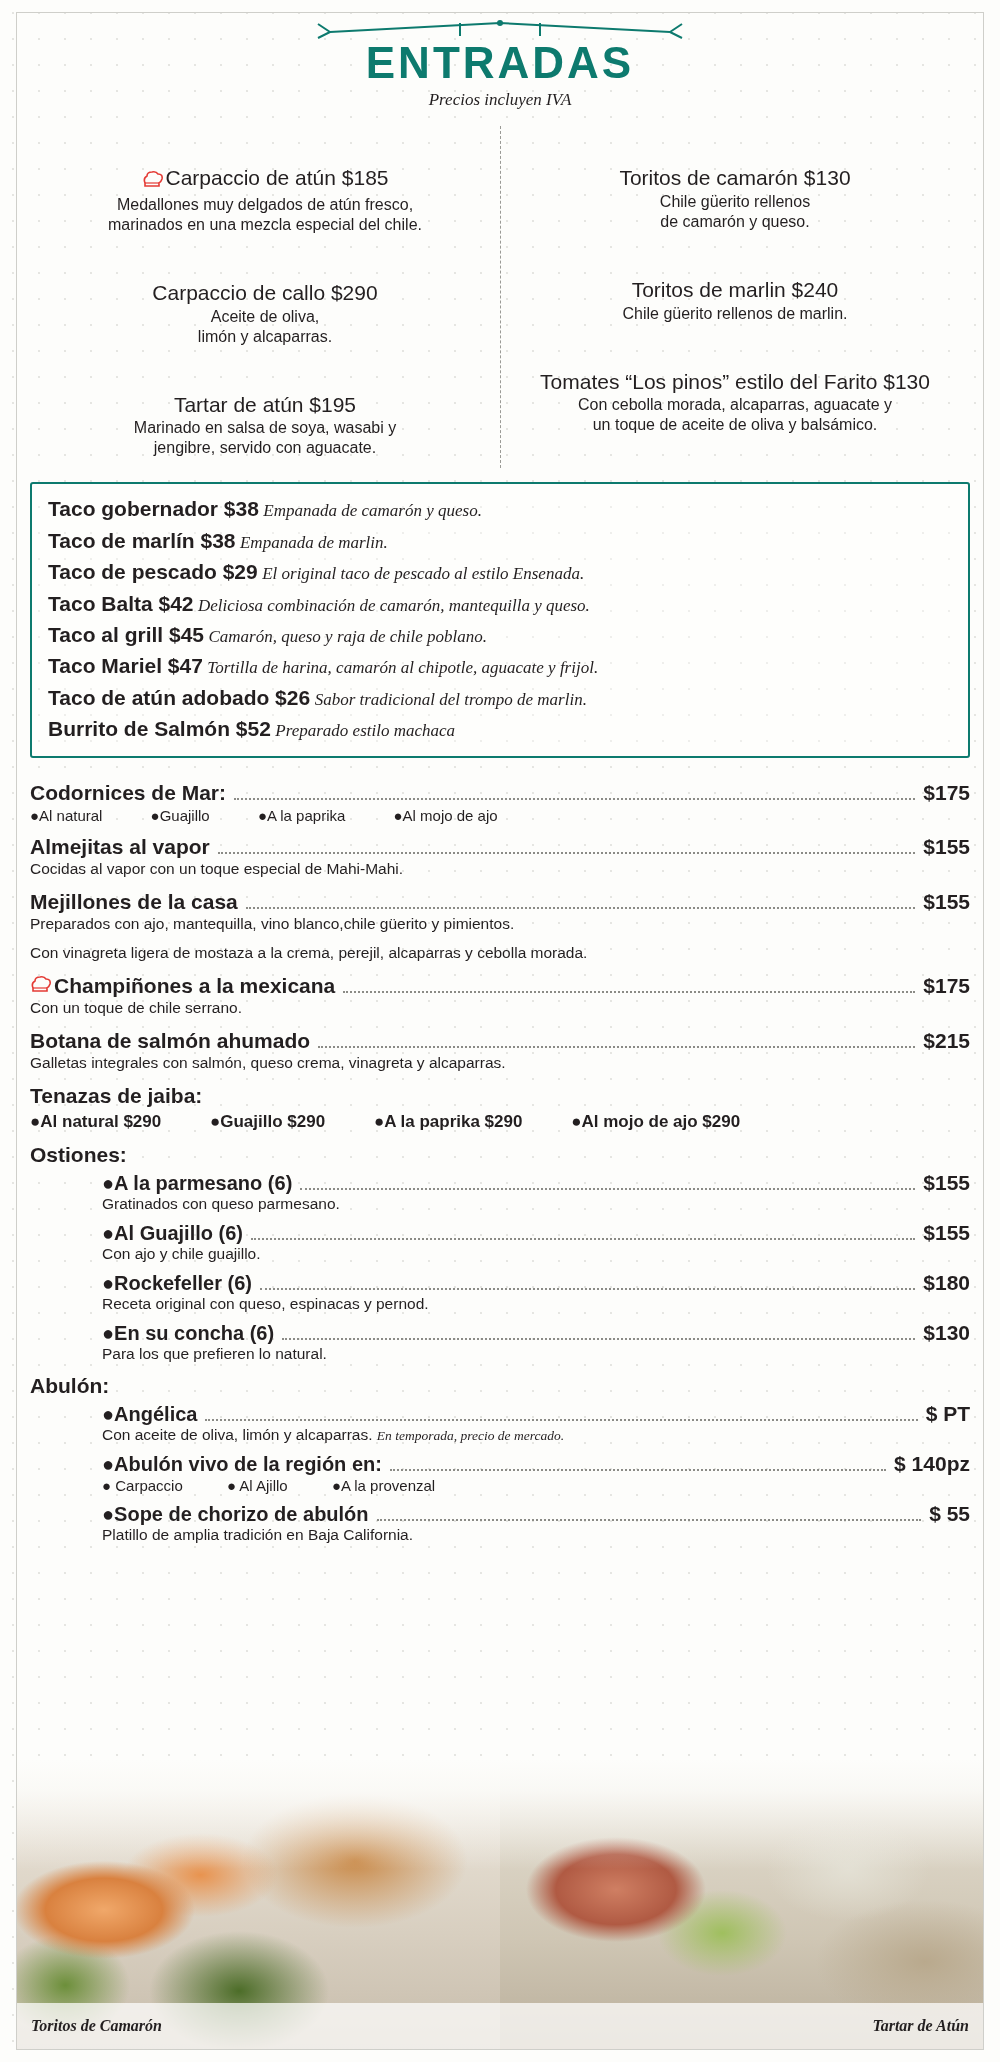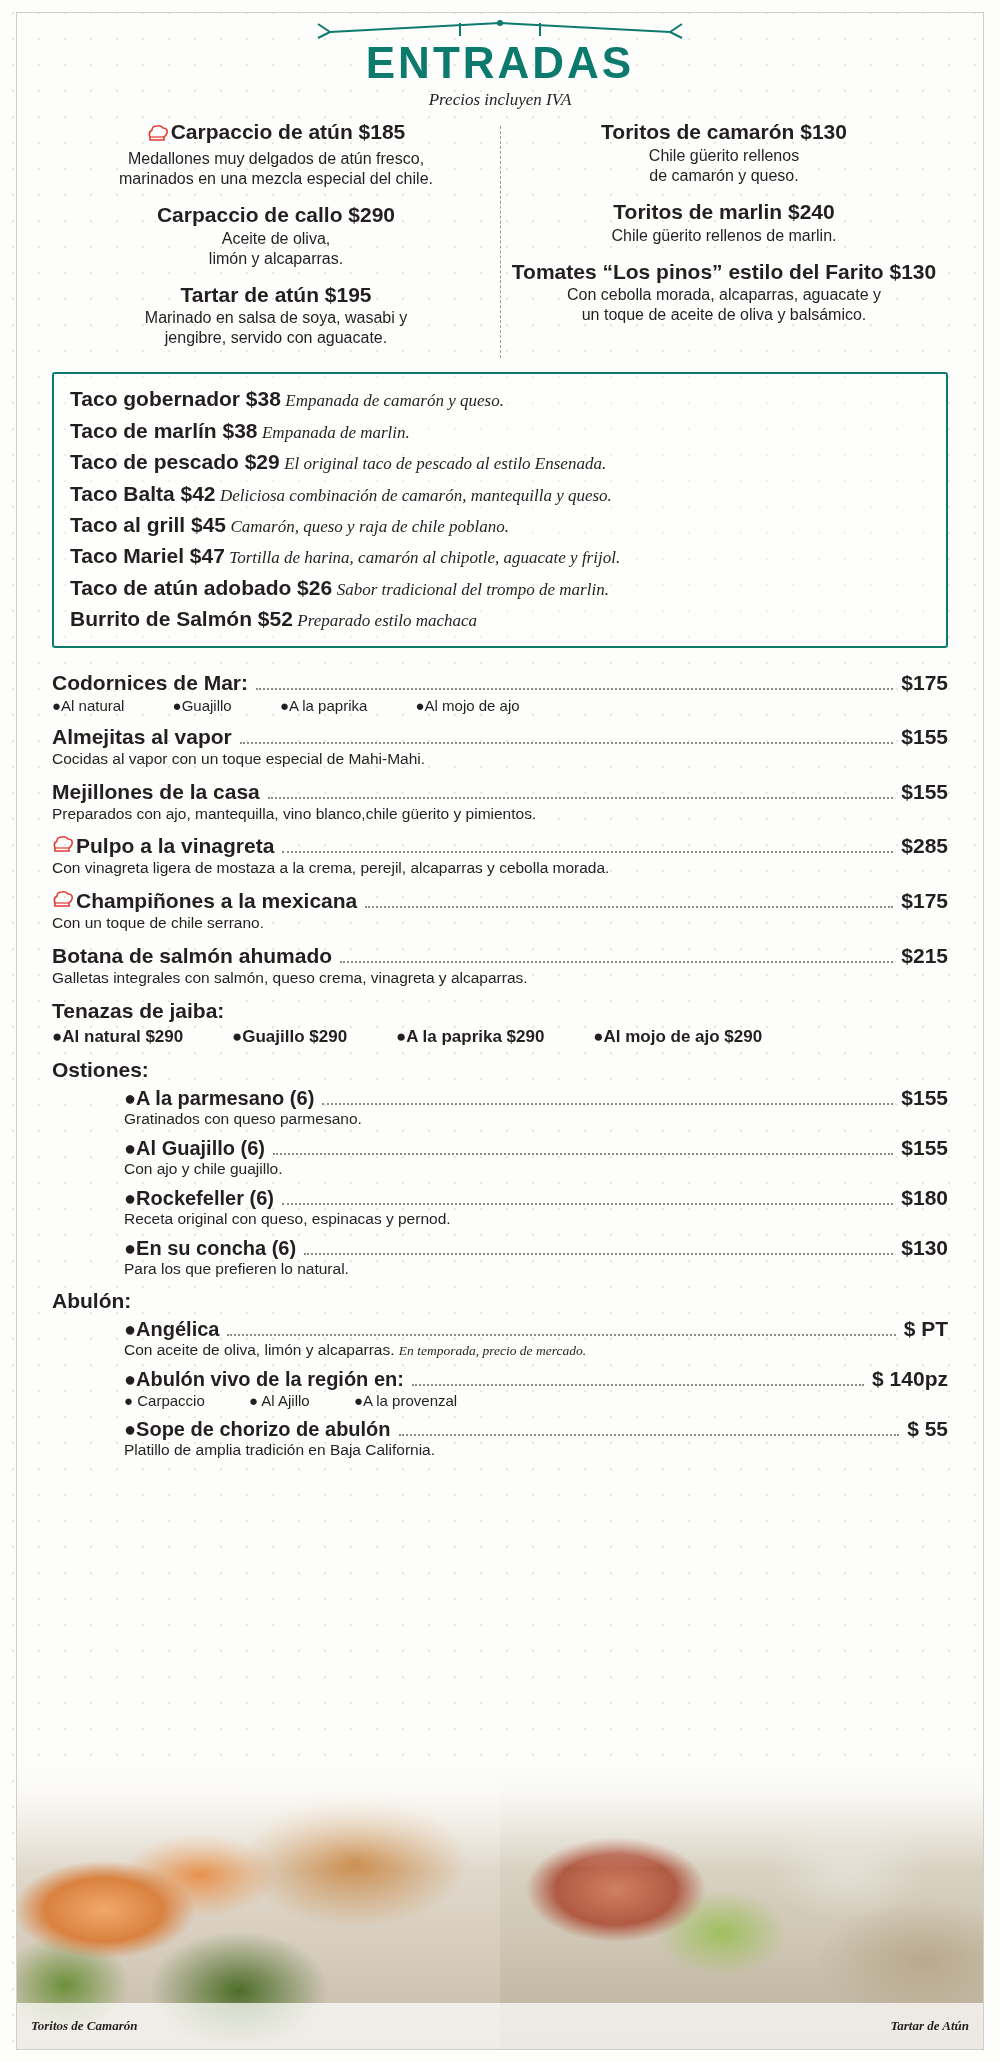--- a/index.html
+++ b/index.html
@@ -26,21 +26,21 @@
     overflow: hidden;
   }
   .page-border {
     position: absolute;
     left: 16px; top: 12px; right: 16px; bottom: 12px;
     border: 1px solid #cfcfca;
     pointer-events: none;
   }
   .content {
     position: relative;
-    padding: 0 52px;
+    padding: 0 30px;
     z-index: 3;
   }
 
   
   .header {
     text-align: center;
     padding-top: 18px;
   }
   .ornament {
     display: block;
@@ -83,22 +83,23 @@
     bottom: 4px;
     width: 0;
     border-left: 1px dashed #9a9a95;
   }
   .item-center {
     text-align: center;
     margin-bottom: 14px;
   }
   .item-name {
     font-size: 21px;
-    font-weight: bold;
+    font-weight: normal;
     line-height: 1.18;
+    margin-top: 46px;
   }
   .item-desc {
     font-size: 16px;
     line-height: 1.25;
     margin-top: 1px;
   }
   .chef-hat {
     display: inline-block;
     vertical-align: -3px;
     margin-right: 2px;
@@ -261,21 +262,21 @@
     display: flex;
     align-items: center;
     justify-content: space-between;
     padding: 0 14px;
     box-sizing: border-box;
   }
   .caption {
     font-family: "Liberation Serif", serif;
     font-style: italic;
     font-weight: bold;
-    font-size: 13px;
+    font-size: 16px;
     color: #231f20;
   }
 </style>
 </head>
 <body>
 
 <div class="page">
   <div class="page-border"></div>
 
   <div class="photo-strip">
@@ -407,29 +408,20 @@
       <div class="lrow">
         <div class="lhead">
           <span class="lname">Mejillones de la casa</span>
           <span class="ldots"></span>
           <span class="lprice">$155</span>
         </div>
         <div class="ldesc">Preparados con ajo, mantequilla, vino blanco,chile güerito y pimientos.</div>
       </div>
 
       <div class="lrow">
-        <div class="lhead">
-          <span class="chef-hat"><svg width="22" height="18" viewBox="0 0 22 18">
-                <path d="M3 13 Q1 8 5 6 Q5 2 10 2 Q14 1 16 4 Q21 4 20 9 Q19 12 17 13 L17 16 L3 16 Z" fill="none" stroke="#e43a34" stroke-width="1.6"></path>
-                <path d="M3 13 L17 13" stroke="#e43a34" stroke-width="1.2" fill="none"></path>
-              </svg></span>
-          <span class="lname">Pulpo a la vinagreta</span>
-          <span class="ldots"></span>
-          <span class="lprice">$285</span>
-        </div>
         <div class="ldesc">Con vinagreta ligera de mostaza a la crema, perejil, alcaparras y cebolla morada.</div>
       </div>
 
       <div class="lrow">
         <div class="lhead">
           <span class="chef-hat"><svg width="22" height="18" viewBox="0 0 22 18">
                 <path d="M3 13 Q1 8 5 6 Q5 2 10 2 Q14 1 16 4 Q21 4 20 9 Q19 12 17 13 L17 16 L3 16 Z" fill="none" stroke="#e43a34" stroke-width="1.6"></path>
                 <path d="M3 13 L17 13" stroke="#e43a34" stroke-width="1.2" fill="none"></path>
               </svg></span>
           <span class="lname">Champiñones a la mexicana</span>

